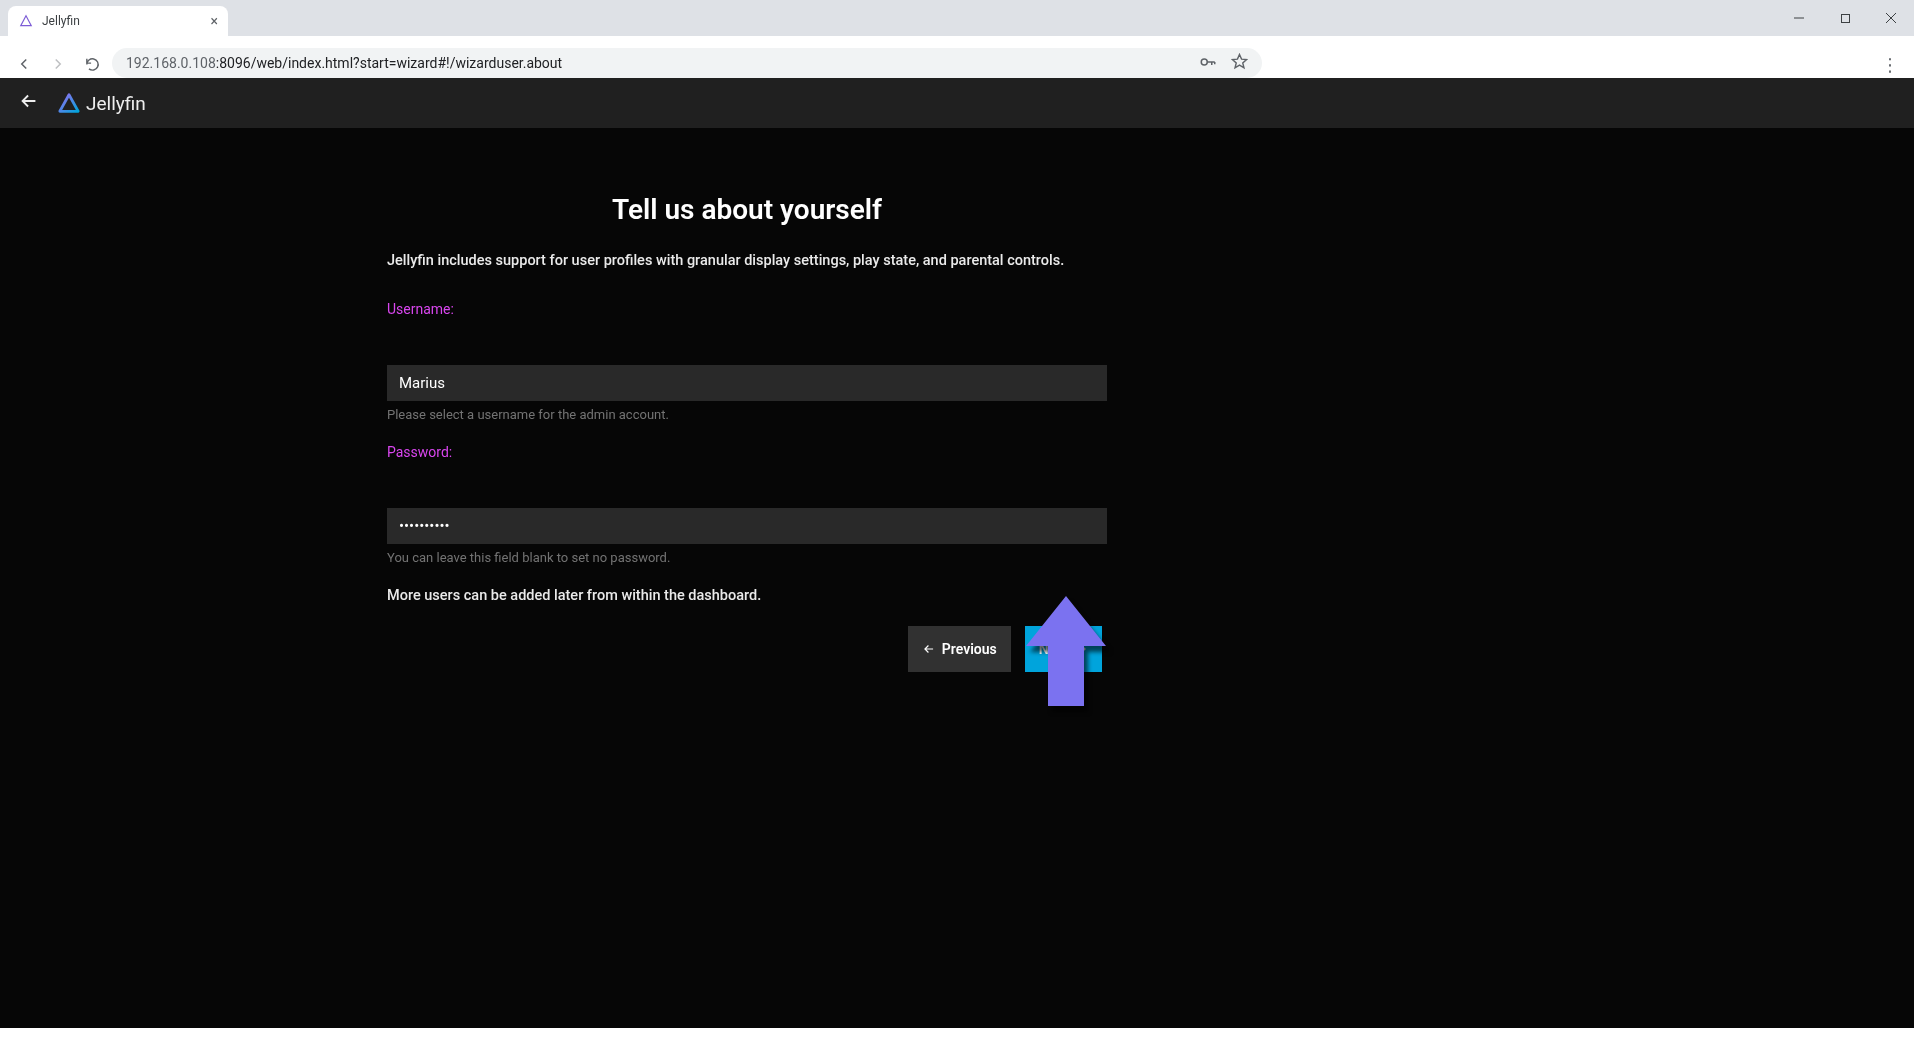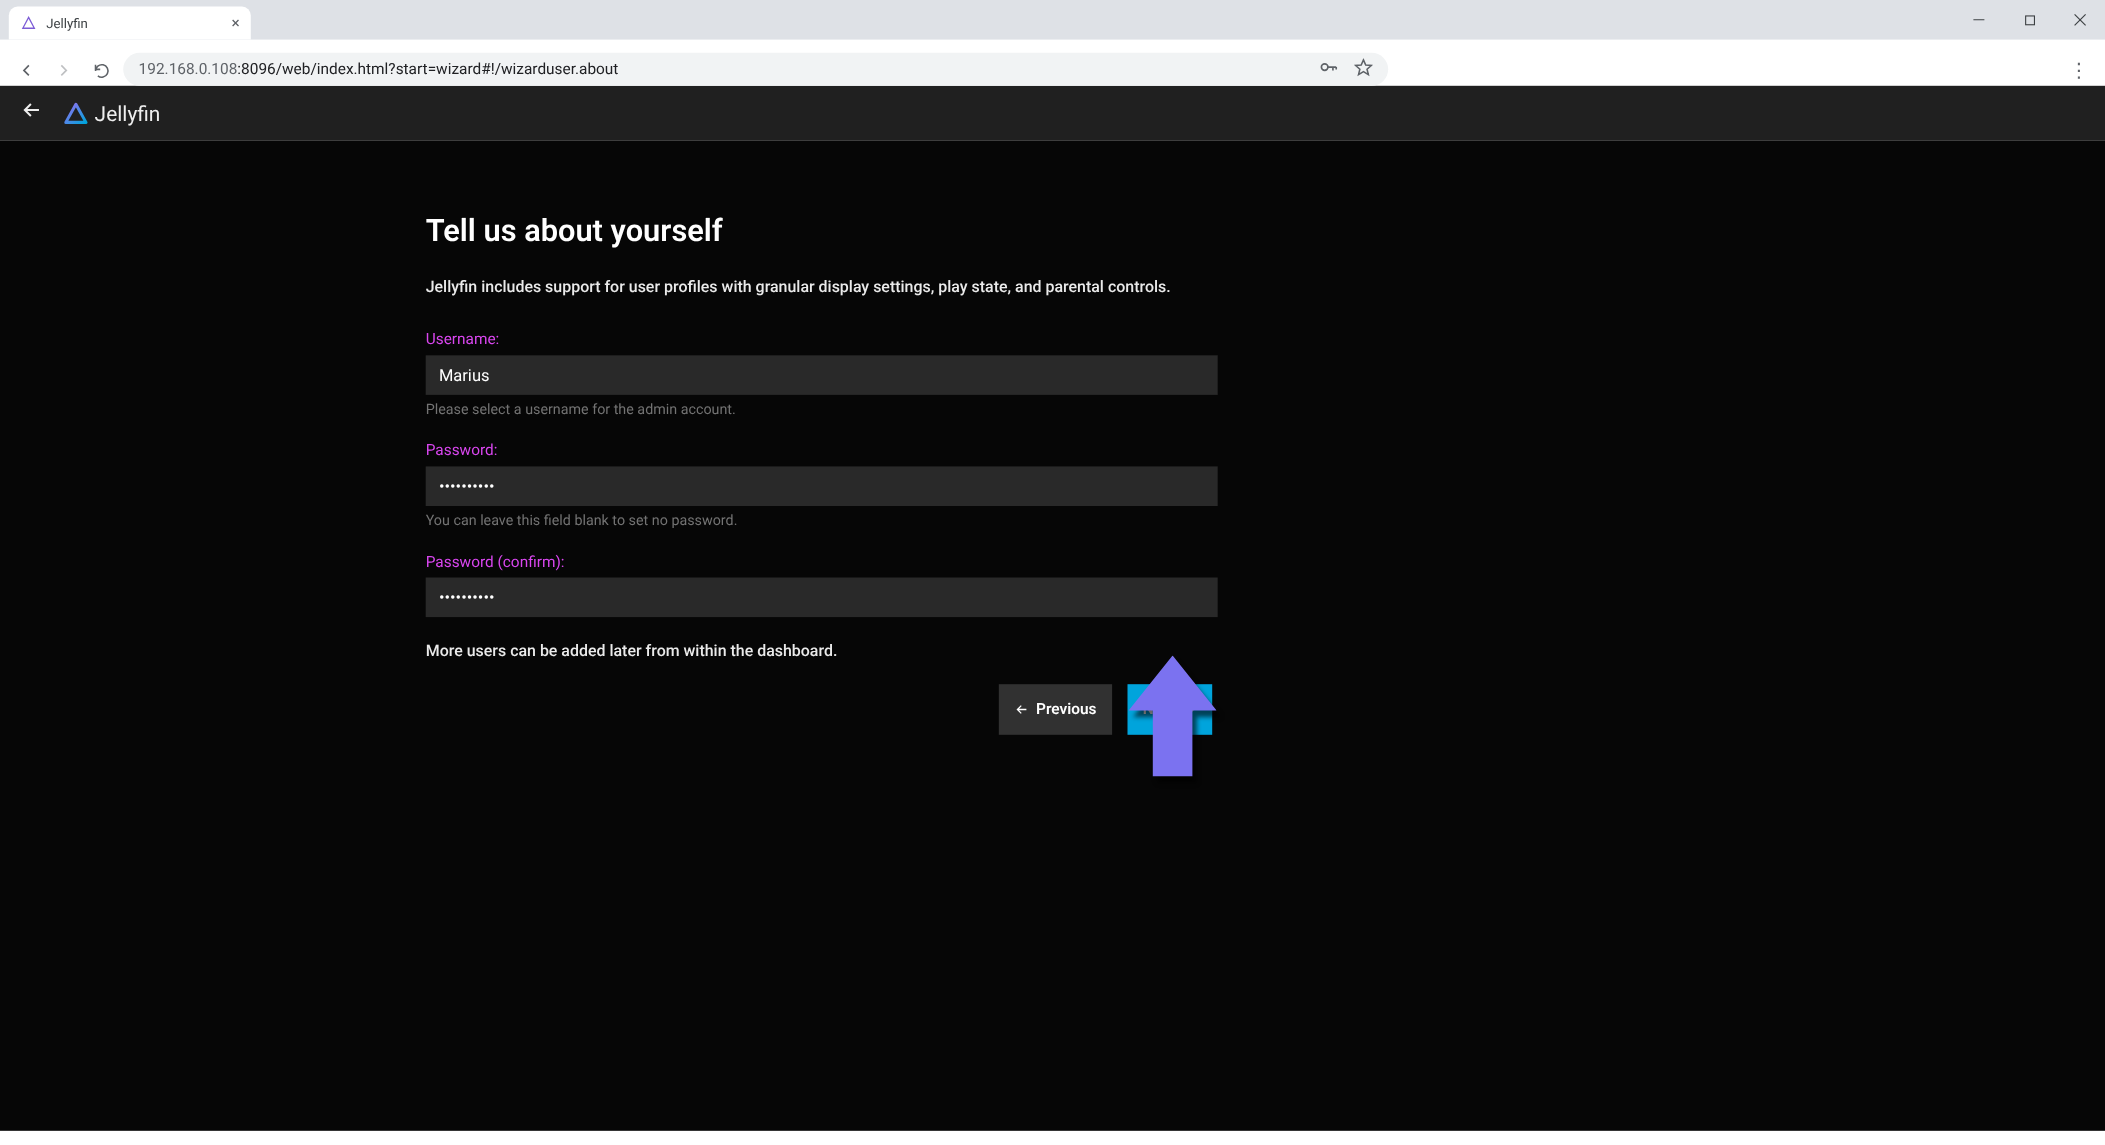--- a/index.html
+++ b/index.html
@@ -112,20 +112,21 @@
   }
   .panel{
     width:720px;
     margin-left:387px;
   }
   h1{
     font-size:28px;
     font-weight:600;
     color:#fff;
     margin-bottom:26px;
+    text-align:center;
   }
   .subtitle{
     font-size:14.5px;
     color:#eaeaea;
     margin-bottom:32px;
     font-weight:500;
   }
   .field-label{
     font-size:14px;
     color:#d946ef;
@@ -133,20 +134,21 @@
     display:block;
   }
   .text-input{
     width:100%;
     height:36px;
     background:#292929;
     border:none;
     color:#fff;
     padding:0 12px;
     font-size:15px;
+    margin-top:42px;
   }
   .help{
     font-size:13px;
     color:#737373;
     margin-top:6px;
   }
   .field-group{margin-bottom:22px;}
   .footer-note{
     font-size:14.5px;
     color:#eaeaea;
@@ -287,24 +289,20 @@
         <input class="text-input" type="text" value="Marius" style="">
         <div class="help">Please select a username for the admin account.</div>
       </div>
 
       <div class="field-group">
         <label class="field-label">Password:</label>
         <input class="text-input" type="password" value="••••••••••" style="">
         <div class="help">You can leave this field blank to set no password.</div>
       </div>
 
-      <div class="field-group">
-        <label class="field-label">Password (confirm):</label>
-        <input class="text-input" type="password" value="••••••••••" style="">
-      </div>
 
       <p class="footer-note">More users can be added later from within the dashboard.</p>
 
       <div class="btn-row">
         <button class="btn btn-prev">
           <svg width="14" height="14" viewBox="0 0 24 24" fill="none" stroke="#fff" stroke-width="2">
               <path d="M19 12H5M11 18l-6-6 6-6"></path>
             </svg>
           <span>Previous</span>
         </button>

